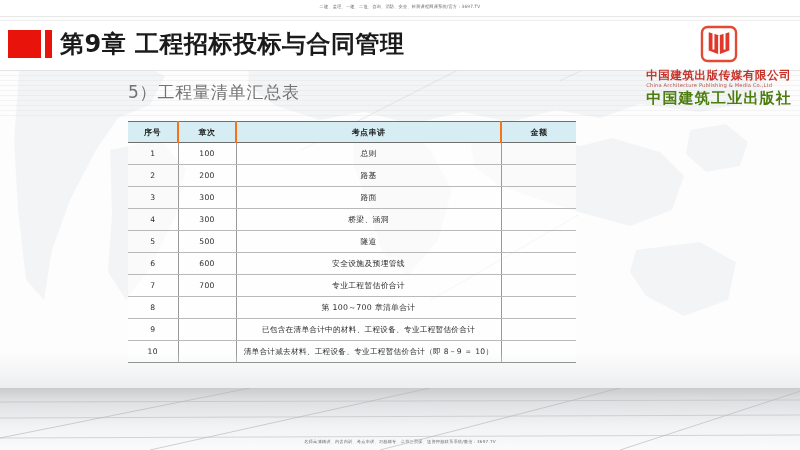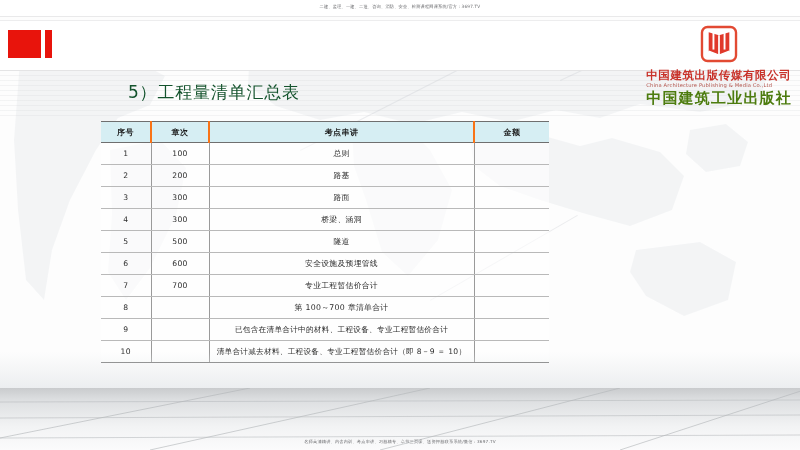--- a/index.html
+++ b/index.html
@@ -48,24 +48,24 @@
   .logo-mark{width:38px;height:38px;flex:0 0 auto;}
   .logo-mark svg{display:block;width:38px;height:38px;}
   .logo-text{display:flex;flex-direction:column;justify-content:center;line-height:1;}
   .logo-cn1{font-size:11.5px;color:#c8322a;font-weight:bold;letter-spacing:.6px;white-space:nowrap;}
   .logo-en{font-size:5.2px;color:#b4564e;letter-spacing:.15px;white-space:nowrap;margin-top:1.5px;}
   .logo-cn2{font-size:15px;color:#4d7c0f;font-weight:bold;letter-spacing:1.2px;
      white-space:nowrap;margin-top:2.5px;font-family:Liberation Serif, serif;}
 
   
   .section-title{position:absolute;left:128px;top:80px;font-size:17px;line-height:24px;
-     color:#14532d;letter-spacing:.8px;white-space:nowrap;}
-
-  
-  .tbl-wrap{position:absolute;left:101px;top:121px;width:448px;}
+     color:#737373;letter-spacing:.8px;white-space:nowrap;}
+
+  
+  .tbl-wrap{position:absolute;left:128px;top:121px;width:448px;}
   table.qty{border-collapse:collapse;width:448px;table-layout:fixed;
      font-size:7.6px;color:#2a2a2a;background:rgba(255,255,255,.55);}
   table.qty col.c-no{width:50px;}
   table.qty col.c-ch{width:58px;}
   table.qty col.c-nm{width:265px;}
   table.qty col.c-amt{width:75px;}
 
   table.qty thead th{
      background:#d6eef3;font-weight:bold;font-size:8px;height:18px;
      border-top:1.4px solid #6f6f6f;border-bottom:1.4px solid #6f6f6f;
@@ -121,20 +121,21 @@
   <div class="streak s3"></div>
 
   <div class="micro-band"></div>
   <div class="micro-text">二建、监理、一建、二造、咨询、消防、安全、检测课程网课系统/官方：3697.TV</div>
 
   <div class="header"></div>
   <div class="hdr-rule-top"></div>
   <div class="hdr-rule-bot"></div>
   <div class="red-block"></div>
   <div class="red-bar"></div>
+  <div class="chapter-title">第9章 工程招标投标与合同管理</div>
 
   <div class="logo-wrap">
     <span class="logo-mark">
       <svg viewBox="0 0 48 48" aria-hidden="true">
         <rect x="2.5" y="2.5" width="43" height="43" rx="7" ry="7" fill="none" stroke="#e24a33" stroke-width="3"></rect>
         <path d="M24 13 L24 38 L11 33 L11 9 Z" fill="#e0392b"></path>
         <path d="M24 13 L24 38 L37 33 L37 9 Z" fill="#e0392b"></path>
         <path d="M17 9 L17 31" stroke="#ffffff" stroke-width="2.4" fill="none"></path>
         <path d="M31 9 L31 31" stroke="#ffffff" stroke-width="2.4" fill="none"></path>
         <path d="M24 13 L24 38" stroke="#ffffff" stroke-width="2.2" fill="none"></path>

